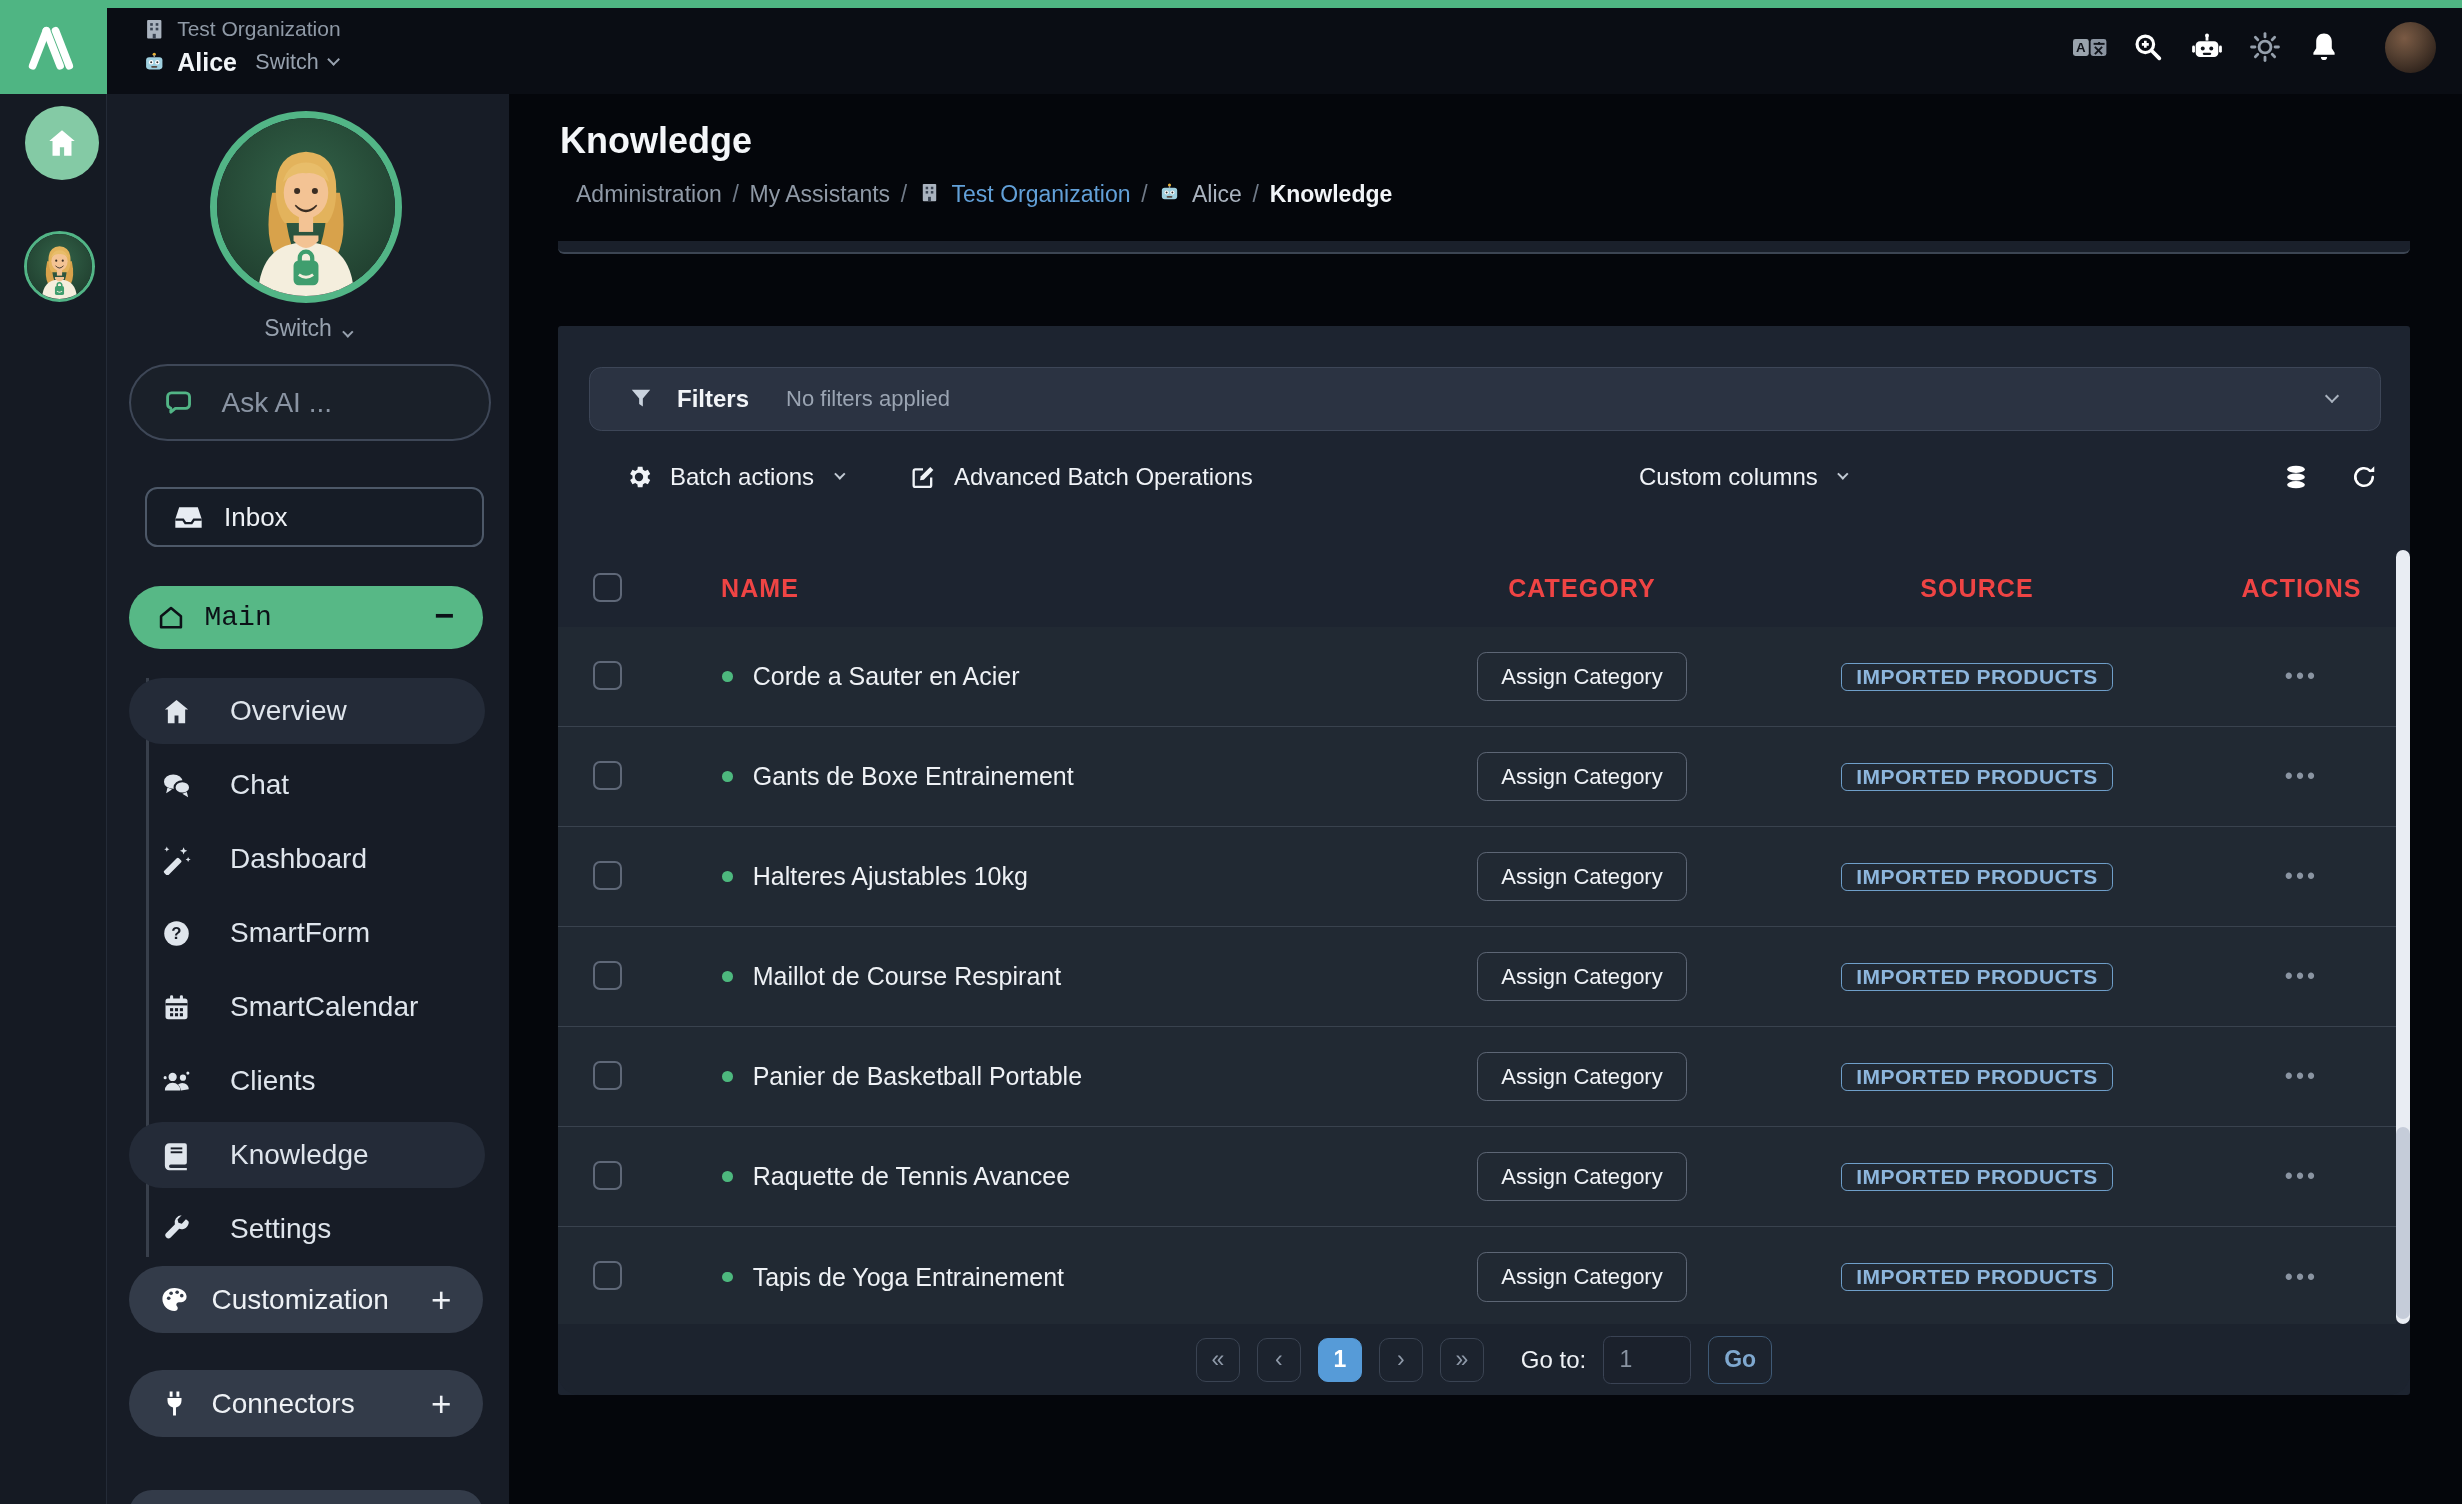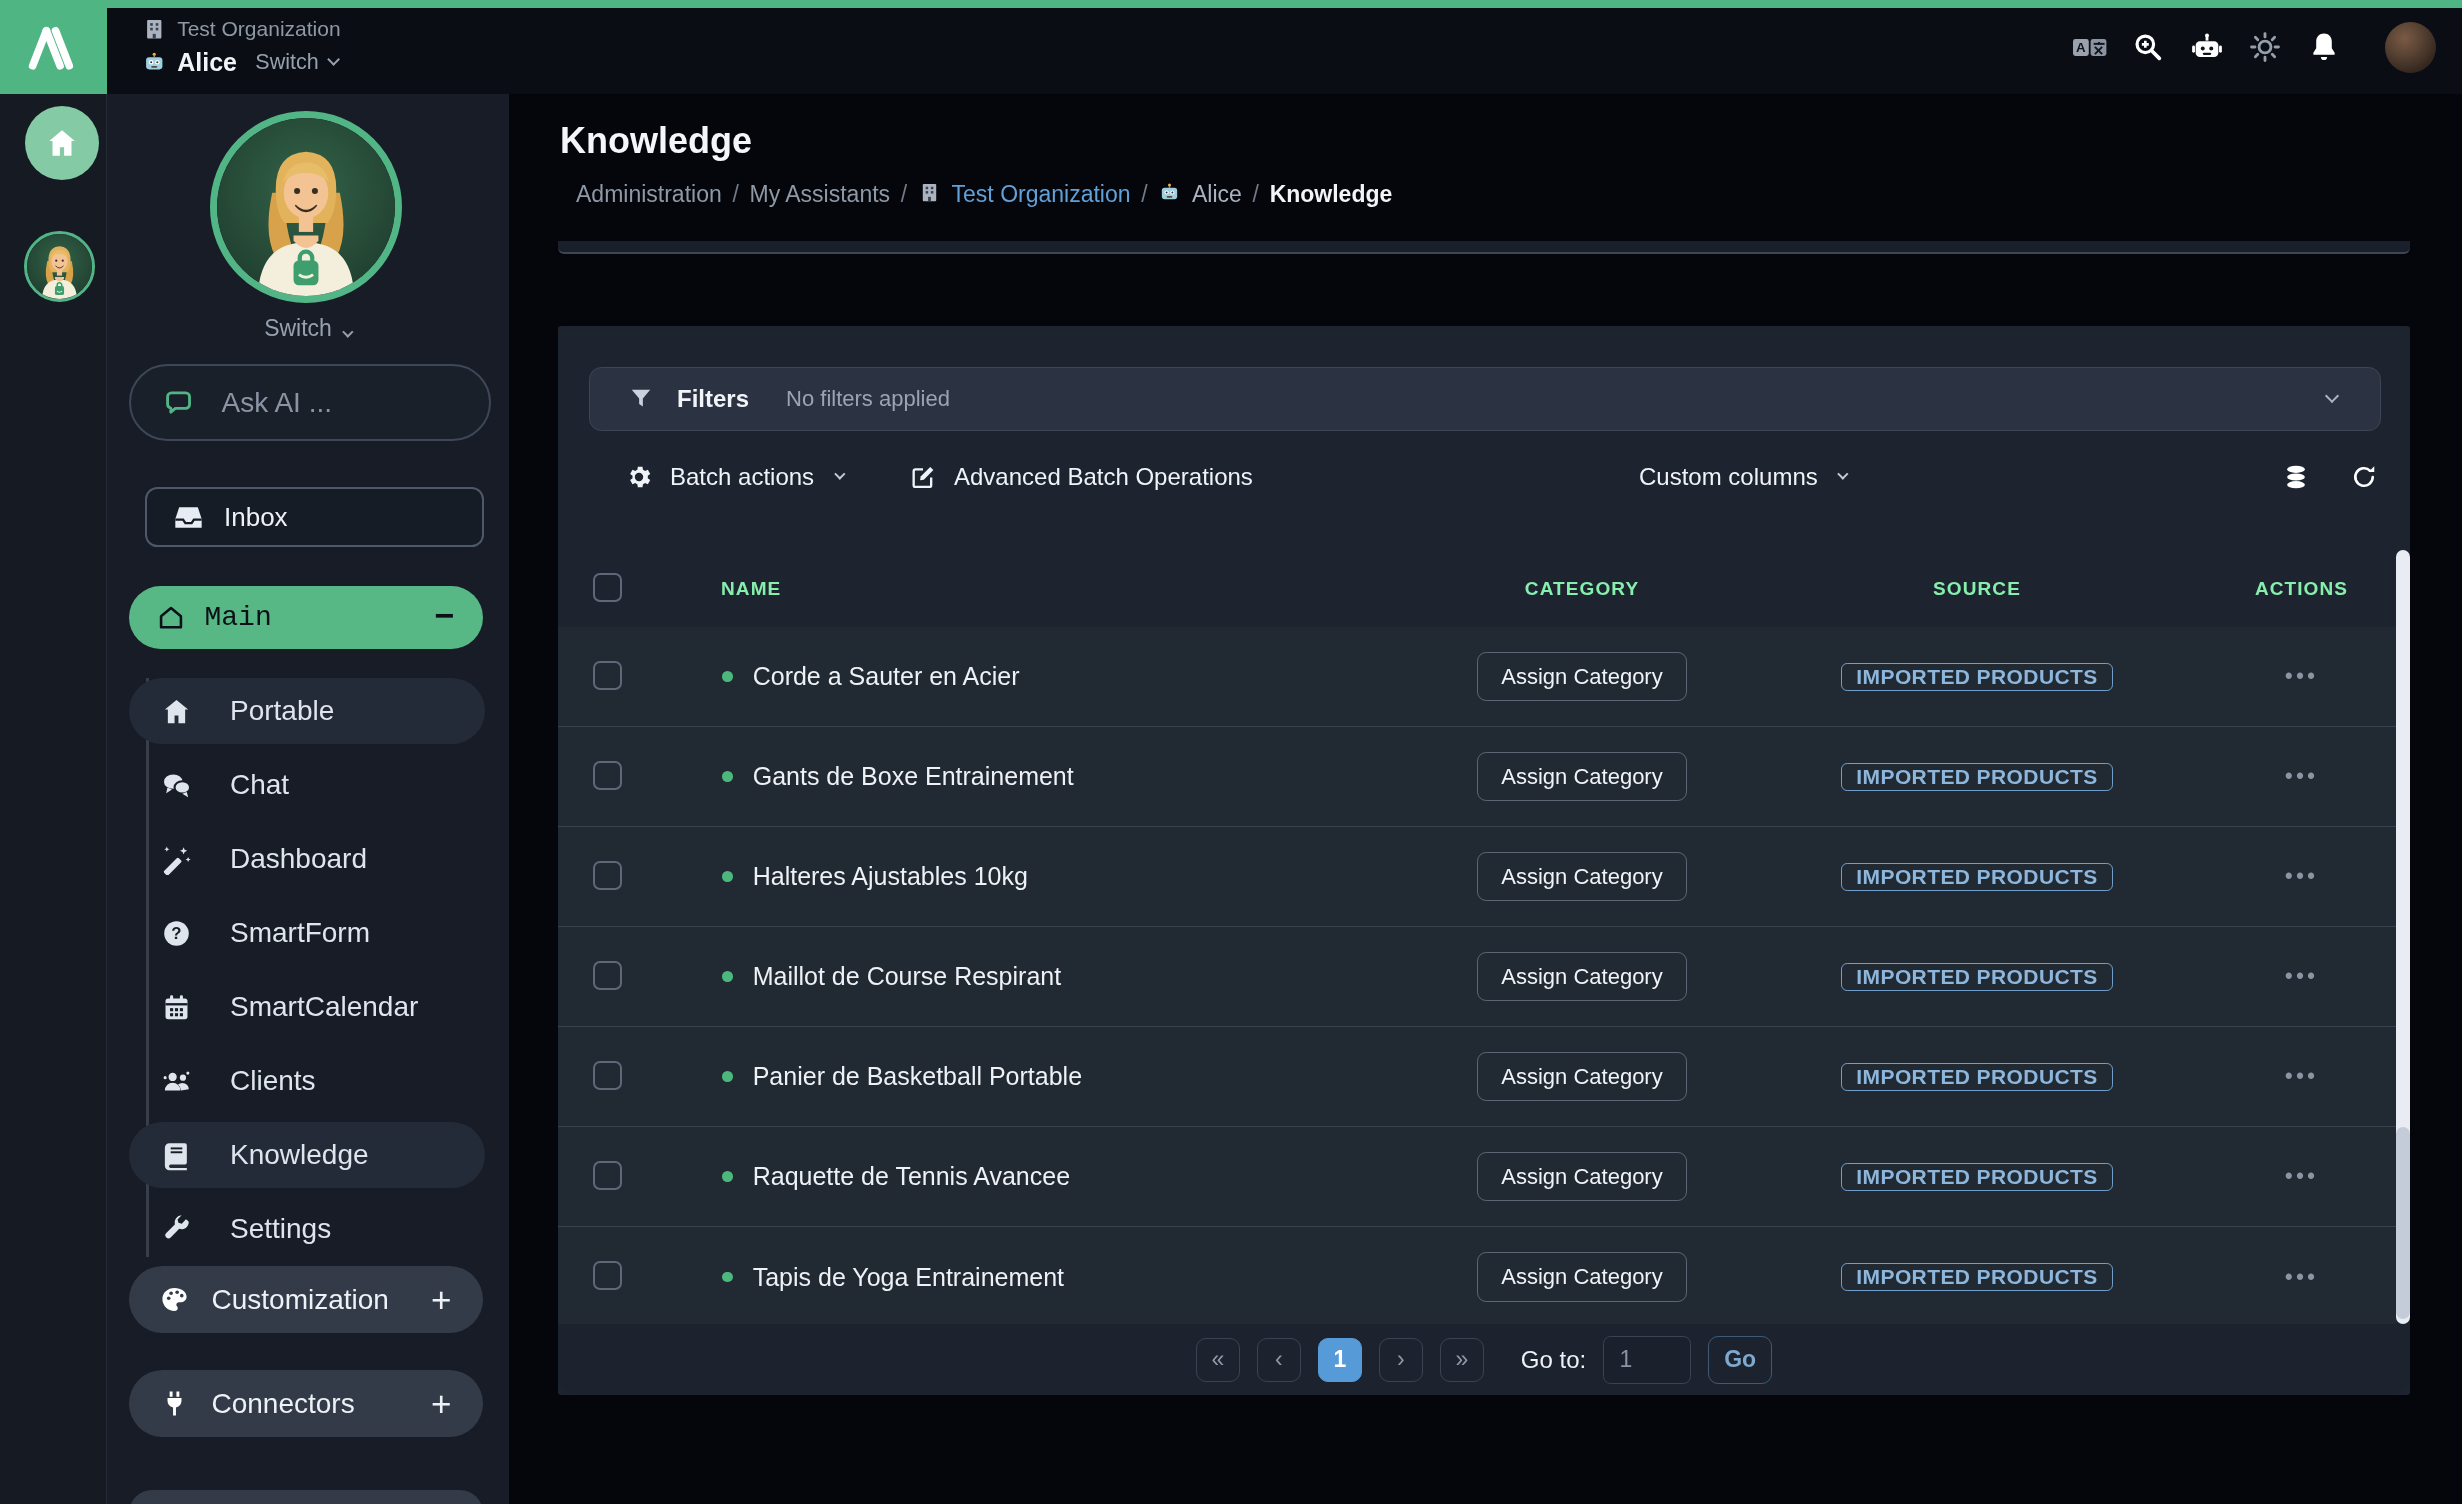--- a/index.html
+++ b/index.html
@@ -75,21 +75,21 @@
   .tb-item { position:absolute; top:32px; display:flex; align-items:center; gap:17px; font-size:24px; color:#f0f3f7; font-weight:500; }
   .tb-item svg { width:28px; height:28px; }
   .tb-item .chev { width:7.7px; height:7.7px; color:#c2cad4; margin-left:4.6px; }
   .tb-batch { left:67px; }
   .tb-adv { left:351px; }
   .tb-cols { left:1081px; }
   .tb-db { left:1724px; }
   .tb-refresh { left:1792px; }
 
   .thead { position:absolute; top:224px; left:0; width:1838px; height:77px; display:grid; grid-template-columns:92px 767px 330px 460px 1fr; align-items:center; background:#1d2430; }
-  .th { font-size:19px; font-weight:700; letter-spacing:1.1px; color:#86efac; }
+  .th { font-size:25px; font-weight:700; letter-spacing:1.1px; color:#ef4444; }
   .th-name { padding-left:71px; }
   .th-cat, .th-src { text-align:center; }
   .th-act { text-align:center; }
   .checkbox { display:inline-block; width:29px; height:29px; border:2.3px solid #5f6878; border-radius:7px; background:transparent; }
   .cell-check { padding-left:35px; }
 
   .tbody { position:absolute; top:301px; left:0; width:1838px; }
   .trow { height:100px; display:grid; grid-template-columns:92px 767px 330px 460px 1fr; align-items:center; background:#212933; border-bottom:1.5px solid #39424e; }
   .trow:last-child { border-bottom:none; }
   .cell-name { display:flex; align-items:center; }
@@ -286,21 +286,21 @@
   </div>
 
   <div class="guide-line"></div>
   <div class="nav-list">
     <div class="nav-item active">
       <span class="nico">
           <svg viewBox="0 0 24 24">
             <path fill="#dfe5ec" d="M12 3 3 10.5h2.3V21h5.2v-6h3v6h5.2V10.5H21z"></path>
           </svg>
         </span>
-      <span>Portable</span>
+      <span>Overview</span>
     </div>
     <div class="nav-item">
       <span class="nico">
           <svg viewBox="0 0 24 24">
             <ellipse cx="9.5" cy="9" rx="7.2" ry="5.6" fill="#dfe5ec"></ellipse>
             <path d="M5 13.5 4 18l4.5-3z" fill="#dfe5ec"></path>
             <ellipse cx="16.5" cy="13.5" rx="6" ry="4.8" fill="#dfe5ec" stroke="#171c26" stroke-width="1.6"></ellipse>
             <path d="M20 17 21 21l-4.5-2.6z" fill="#dfe5ec"></path>
           </svg>
         </span>

